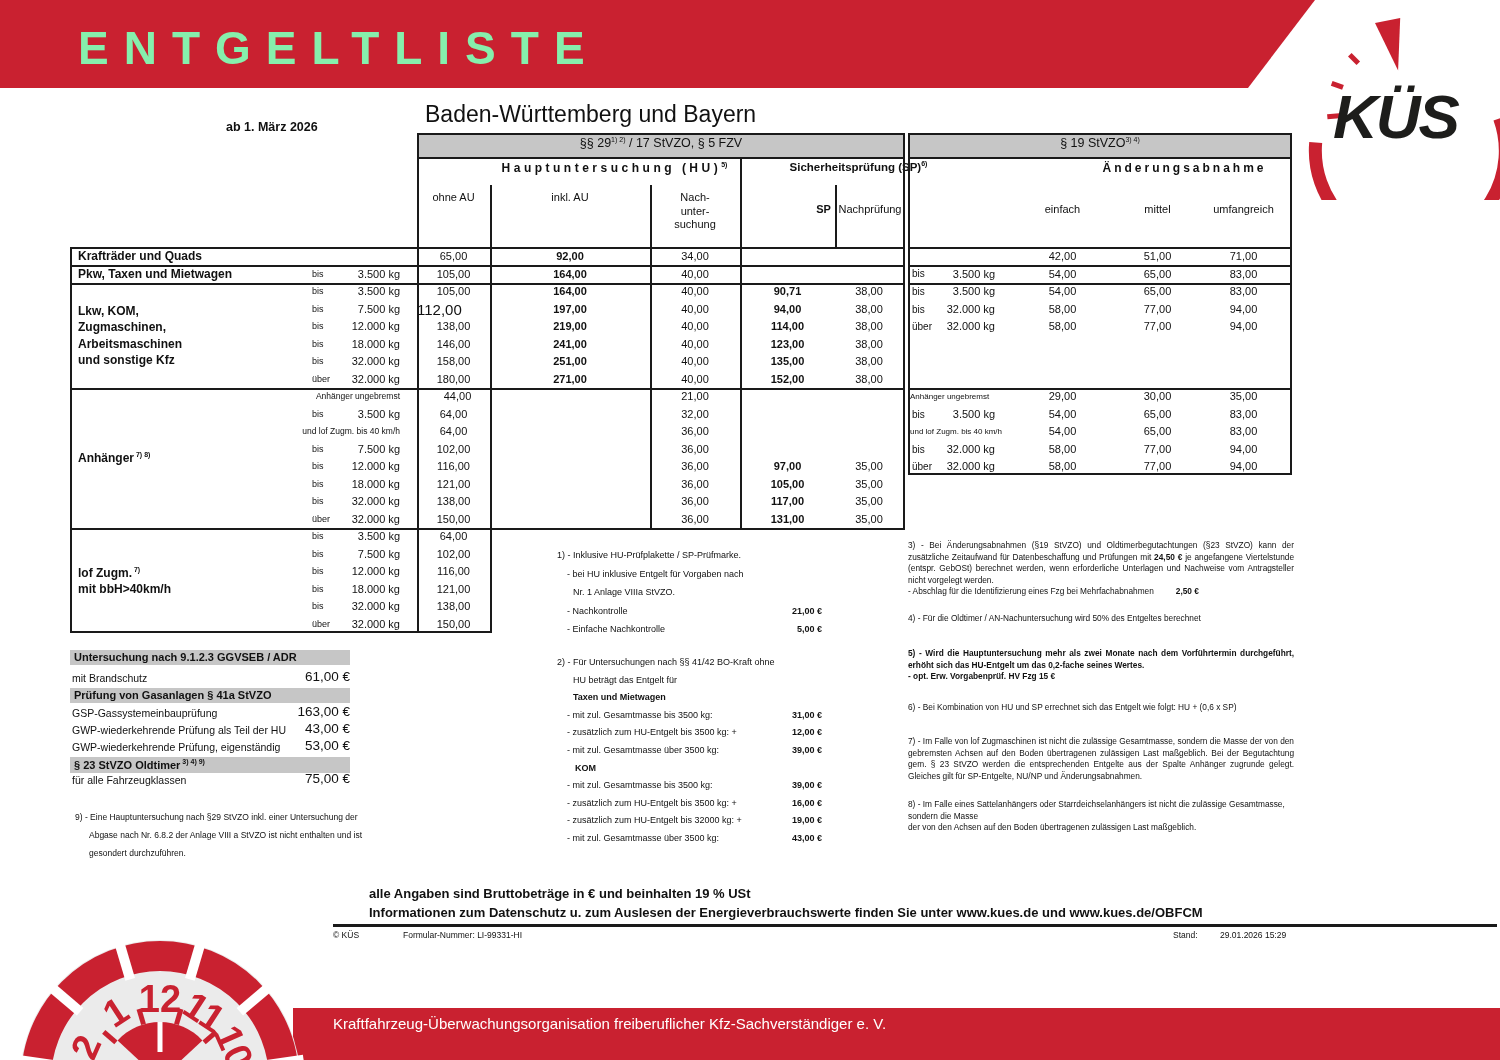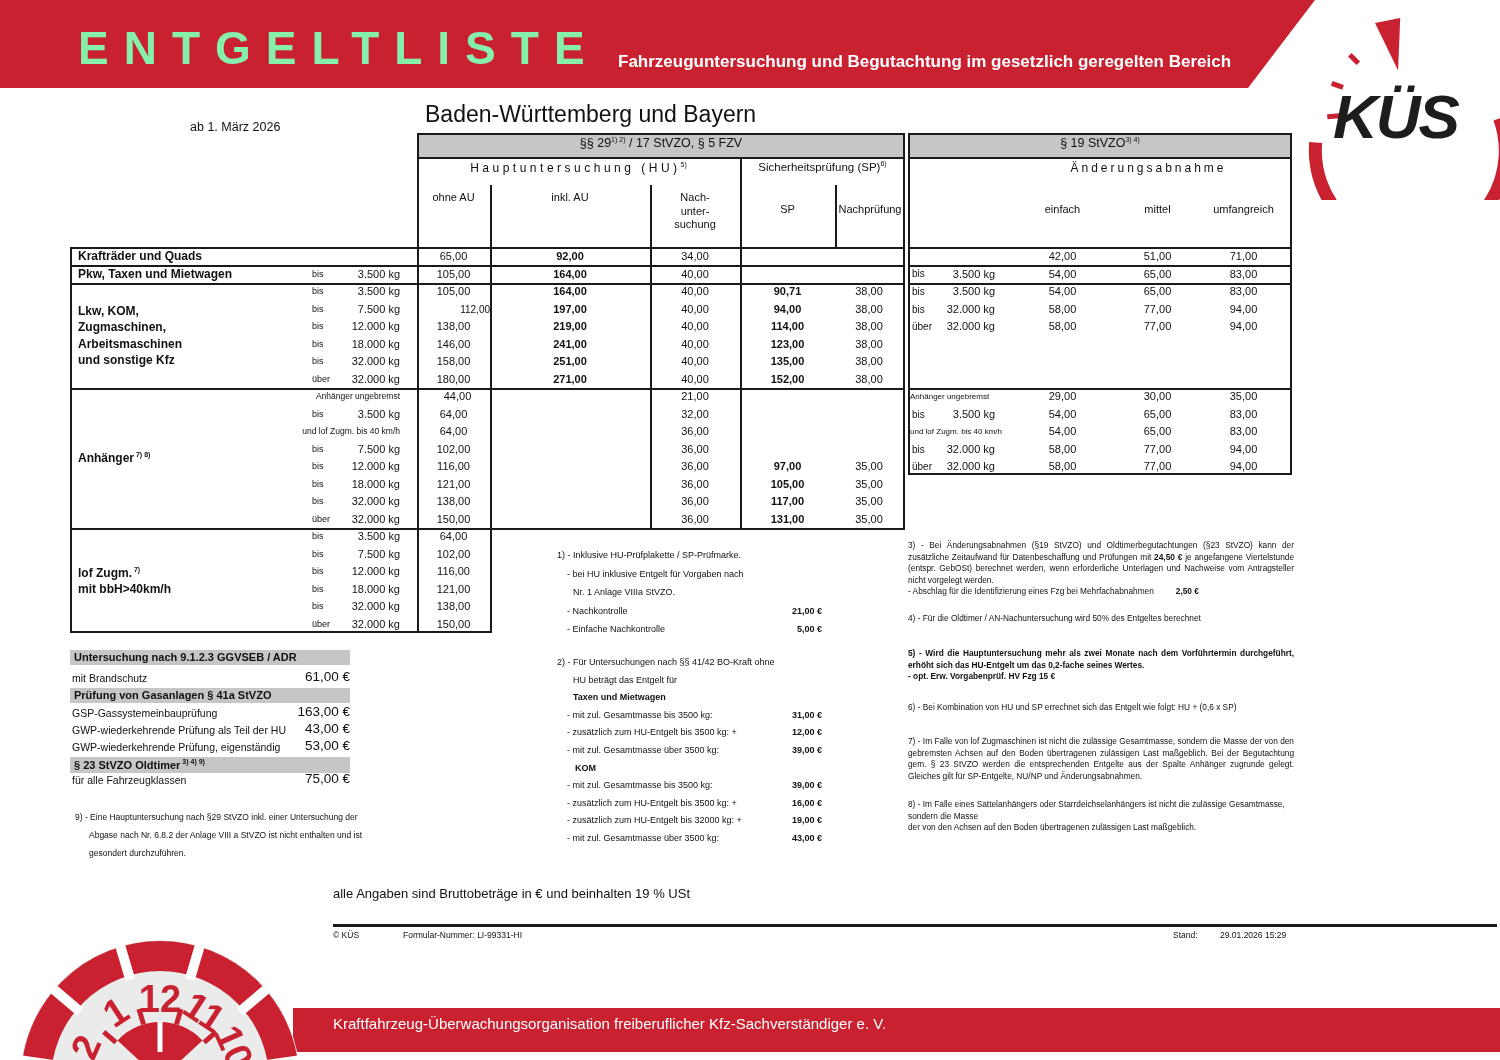--- a/index.html
+++ b/index.html
@@ -2,40 +2,39 @@
 <html style="--red: #c92130;"><head>
 <meta charset="utf-8">
 <style>
   html,body{margin:0;padding:0;background:#888;}
   .page{position:relative;width:1500px;height:1060px;background:#ffffff;overflow:hidden;
         font-family:"Liberation Sans","DejaVu Sans",sans-serif;color:#111;}
   .abs{position:absolute;}
   .line{position:absolute;background:#1a1a1a;}
   .graybar{position:absolute;background:#c6c6c6;}
   .ctr{text-align:center;}
-  .bold{font-weight:normal;}
+  .bold{font-weight:bold;margin-left:36px;}
   sup{font-size:7px;vertical-align:super;line-height:0;}
   .banner{position:absolute;left:0;top:0;width:1320px;height:88px;background:var(--red);
           clip-path:polygon(0 0,1315px 0,1248px 88px,0 88px);}
   .banner-title{position:absolute;left:78px;top:21px;font-size:46px;font-weight:bold;color:#86efac;letter-spacing:15px;}
   .banner-sub{position:absolute;left:618px;top:52px;font-size:17px;font-weight:bold;color:#fff;}
   .pre{white-space:pre-line;}
   .fn{font-size:8.3px;line-height:11.6px;}
   .just{text-align:justify;}
-  .band{position:absolute;left:293px;top:1008px;width:1207px;height:44px;background:var(--red);}
+  .band{position:absolute;left:293px;top:1008px;width:1207px;height:52px;background:var(--red);}
   .band-t{position:absolute;left:40px;color:#fff;font-size:15px;white-space:nowrap;}
 </style>
 </head>
 <body>
 
 <div class="page">
 
   <div class="banner">
     <div class="banner-title">ENTGELTLISTE</div>
-    <div class="banner-sub">Fahrzeuguntersuchung und Begutachtung im gesetzlich geregelten Bereich</div>
   </div>
 
   <div class="abs" style="left:1255px;top:0;width:245px;height:200px;">
     <svg width="245" height="200" viewBox="0 0 245 200">
       <path d="M 60.7 142.5 A 95 95 0 1 0 244.6 118.3" fill="none" stroke="#c92130" stroke-width="13"></path>
       <line x1="80.7" y1="70" x2="53" y2="54" stroke="#fff" stroke-width="8"></line>
       <line x1="110" y1="40.7" x2="94" y2="13" stroke="#fff" stroke-width="8"></line>
       <line x1="170.7" y1="32.7" x2="179" y2="1.8" stroke="#fff" stroke-width="8"></line>
       <line x1="219.3" y1="70" x2="243.5" y2="56" stroke="#fff" stroke-width="8"></line>
       <line x1="84.3" y1="115.7" x2="72.3" y2="116.8" stroke="#c92130" stroke-width="5"></line>
@@ -120,21 +119,21 @@
 und sonstige Kfz</span></div>
       <div class="abs" style="left: 312px; top: 283px; width: 40px; height: 17.5px; line-height: 17.5px; font-size: 9px;">bis</div>
       <div class="abs" style="left: 300px; top: 283px; width: 100px; height: 17.5px; line-height: 17.5px; font-size: 11px; text-align: right;">3.500 kg</div>
       <div class="abs" style="left: 417px; top: 283px; width: 73px; height: 17.5px; line-height: 17.5px; font-size: 11px; text-align: center; font-weight: normal;">105,00</div>
       <div class="abs" style="left: 490px; top: 283px; width: 160px; height: 17.5px; line-height: 17.5px; font-size: 11px; text-align: center; font-weight: bold;">164,00</div>
       <div class="abs" style="left: 650px; top: 283px; width: 90px; height: 17.5px; line-height: 17.5px; font-size: 11px; text-align: center; font-weight: normal;">40,00</div>
       <div class="abs" style="left: 740px; top: 283px; width: 95px; height: 17.5px; line-height: 17.5px; font-size: 11px; text-align: center; font-weight: bold;">90,71</div>
       <div class="abs" style="left: 835px; top: 283px; width: 68px; height: 17.5px; line-height: 17.5px; font-size: 11px; text-align: center; font-weight: normal;">38,00</div>
       <div class="abs" style="left: 312px; top: 300.5px; width: 40px; height: 17.5px; line-height: 17.5px; font-size: 9px;">bis</div>
       <div class="abs" style="left: 300px; top: 300.5px; width: 100px; height: 17.5px; line-height: 17.5px; font-size: 11px; text-align: right;">7.500 kg</div>
-      <div class="abs" style="left: 417px; top: 300.5px; width: 73px; height: 17.5px; line-height: 17.5px; font-size: 10px; text-align: right; font-weight: normal;">112,00</div>
+      <div class="abs" style="left: 417px; top: 300.5px; width: 73px; height: 17.5px; line-height: 17.5px; font-size: 15px; text-align: left; font-weight: normal;">112,00</div>
       <div class="abs" style="left: 490px; top: 300.5px; width: 160px; height: 17.5px; line-height: 17.5px; font-size: 11px; text-align: center; font-weight: bold;">197,00</div>
       <div class="abs" style="left: 650px; top: 300.5px; width: 90px; height: 17.5px; line-height: 17.5px; font-size: 11px; text-align: center; font-weight: normal;">40,00</div>
       <div class="abs" style="left: 740px; top: 300.5px; width: 95px; height: 17.5px; line-height: 17.5px; font-size: 11px; text-align: center; font-weight: bold;">94,00</div>
       <div class="abs" style="left: 835px; top: 300.5px; width: 68px; height: 17.5px; line-height: 17.5px; font-size: 11px; text-align: center; font-weight: normal;">38,00</div>
       <div class="abs" style="left: 312px; top: 318px; width: 40px; height: 17.5px; line-height: 17.5px; font-size: 9px;">bis</div>
       <div class="abs" style="left: 300px; top: 318px; width: 100px; height: 17.5px; line-height: 17.5px; font-size: 11px; text-align: right;">12.000 kg</div>
       <div class="abs" style="left: 417px; top: 318px; width: 73px; height: 17.5px; line-height: 17.5px; font-size: 11px; text-align: center; font-weight: normal;">138,00</div>
       <div class="abs" style="left: 490px; top: 318px; width: 160px; height: 17.5px; line-height: 17.5px; font-size: 11px; text-align: center; font-weight: bold;">219,00</div>
       <div class="abs" style="left: 650px; top: 318px; width: 90px; height: 17.5px; line-height: 17.5px; font-size: 11px; text-align: center; font-weight: normal;">40,00</div>
       <div class="abs" style="left: 740px; top: 318px; width: 95px; height: 17.5px; line-height: 17.5px; font-size: 11px; text-align: center; font-weight: bold;">114,00</div>
@@ -329,20 +328,21 @@
         <div class="fn just" style="white-space: pre-line;"><span>7) - Im Falle von lof Zugmaschinen ist nicht die zulässige Gesamtmasse, sondern die Masse der von den gebremsten Achsen auf den Boden übertragenen zulässigen Last maßgeblich. Bei der Begutachtung gem. § 23 StVZO werden die entsprechenden Entgelte aus der Spalte Anhänger zugrunde gelegt. Gleiches gilt für SP-Entgelte, NU/NP und Änderungsabnahmen.</span></div>
       </div>
       <div class="abs" style="left: 908px; top: 799px; width: 386px;">
         <div class="fn" style="white-space: pre-line;"><span>8) - Im Falle eines Sattelanhängers oder Starrdeichselanhängers ist nicht die zulässige Gesamtmasse,
 sondern die Masse
 der von den Achsen auf den Boden übertragenen zulässigen Last maßgeblich.</span></div>
       </div>
     </div>
 
   <div class="abs bold" style="left:333px;top:886px;font-size:13px;">alle Angaben sind Bruttobeträge in € und beinhalten 19 % USt</div>
+  <div class="abs bold" style="left:333px;top:905px;font-size:13px;">Informationen zum Datenschutz u. zum Auslesen der Energieverbrauchswerte finden Sie unter  www.kues.de und www.kues.de/OBFCM</div>
   <div class="line" style="left:333px;top:924px;width:1164px;height:2.5px;"></div>
   <div class="abs" style="left:333px;top:930px;font-size:8.5px;">© KÜS</div>
   <div class="abs" style="left:403px;top:930px;font-size:8.5px;">Formular-Nummer: LI-99331-HI</div>
   <div class="abs" style="left:1173px;top:930px;font-size:8.5px;">Stand:</div>
   <div class="abs" style="left:1220px;top:930px;font-size:8.5px;">29.01.2026 15:29</div>
 
   <div class="band">
     <div class="band-t" style="top:7px;">Kraftfahrzeug-Überwachungsorganisation freiberuflicher Kfz-Sachverständiger e. V.</div>
   </div>
 

